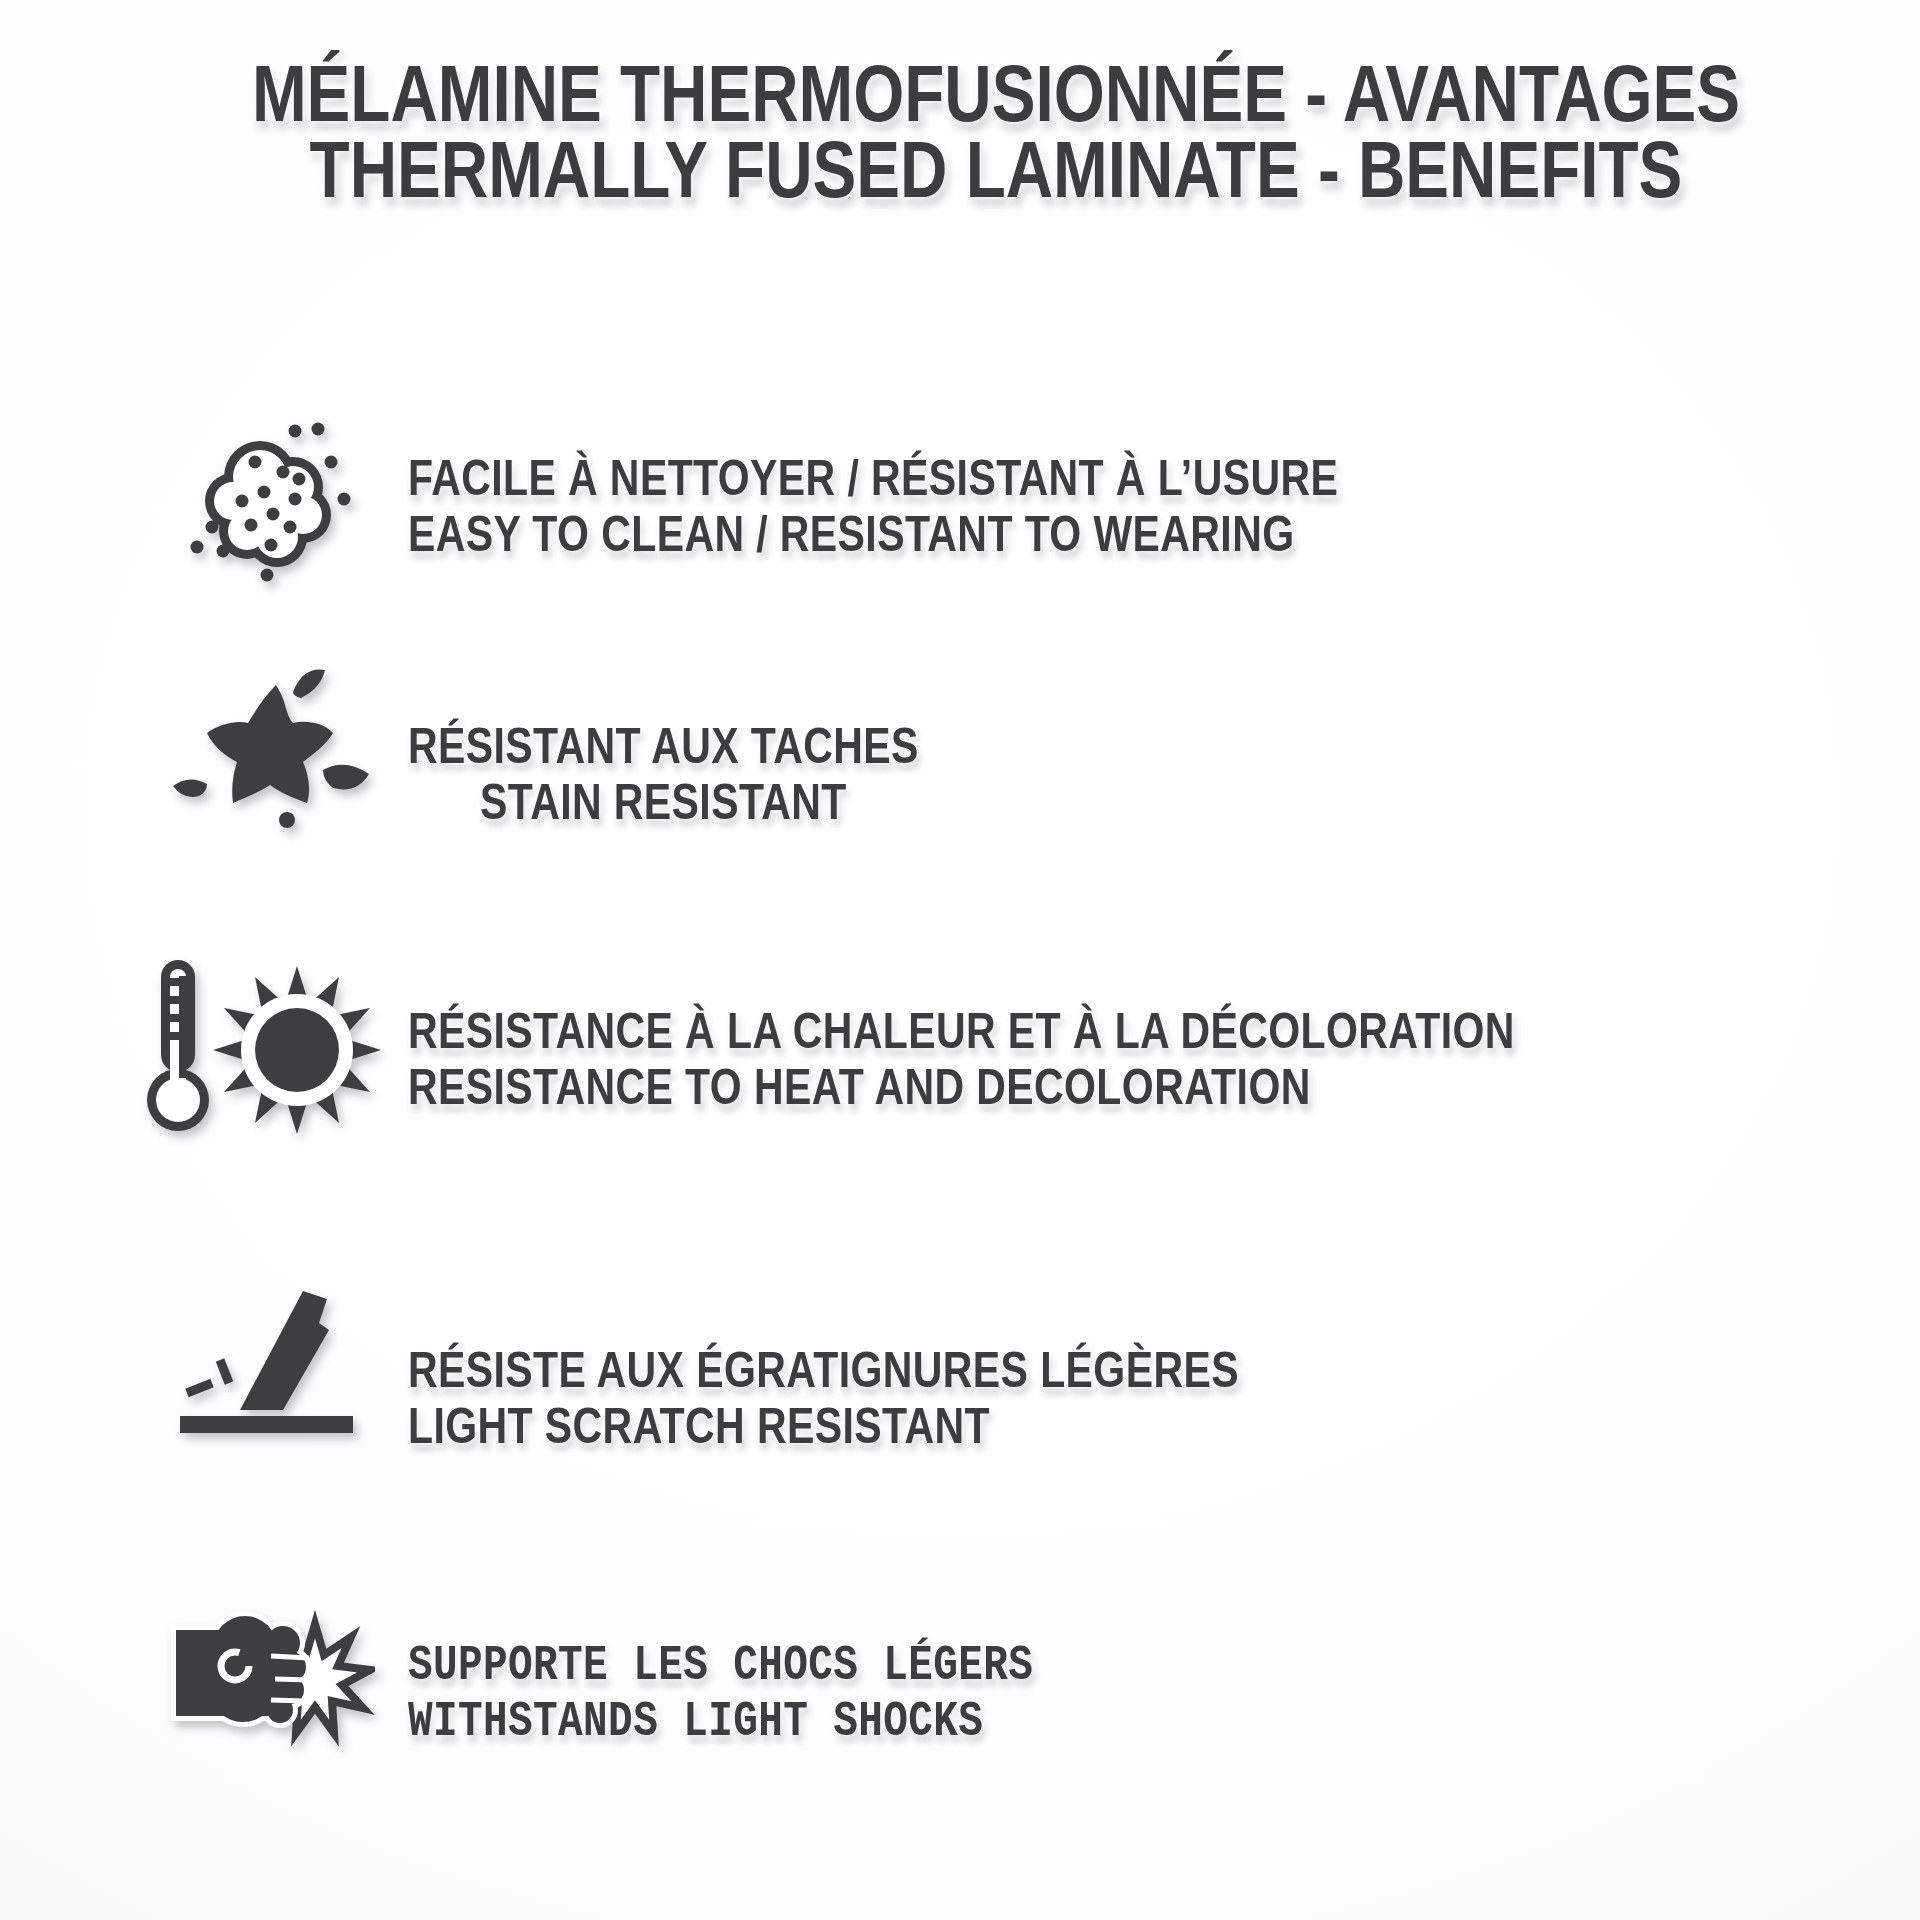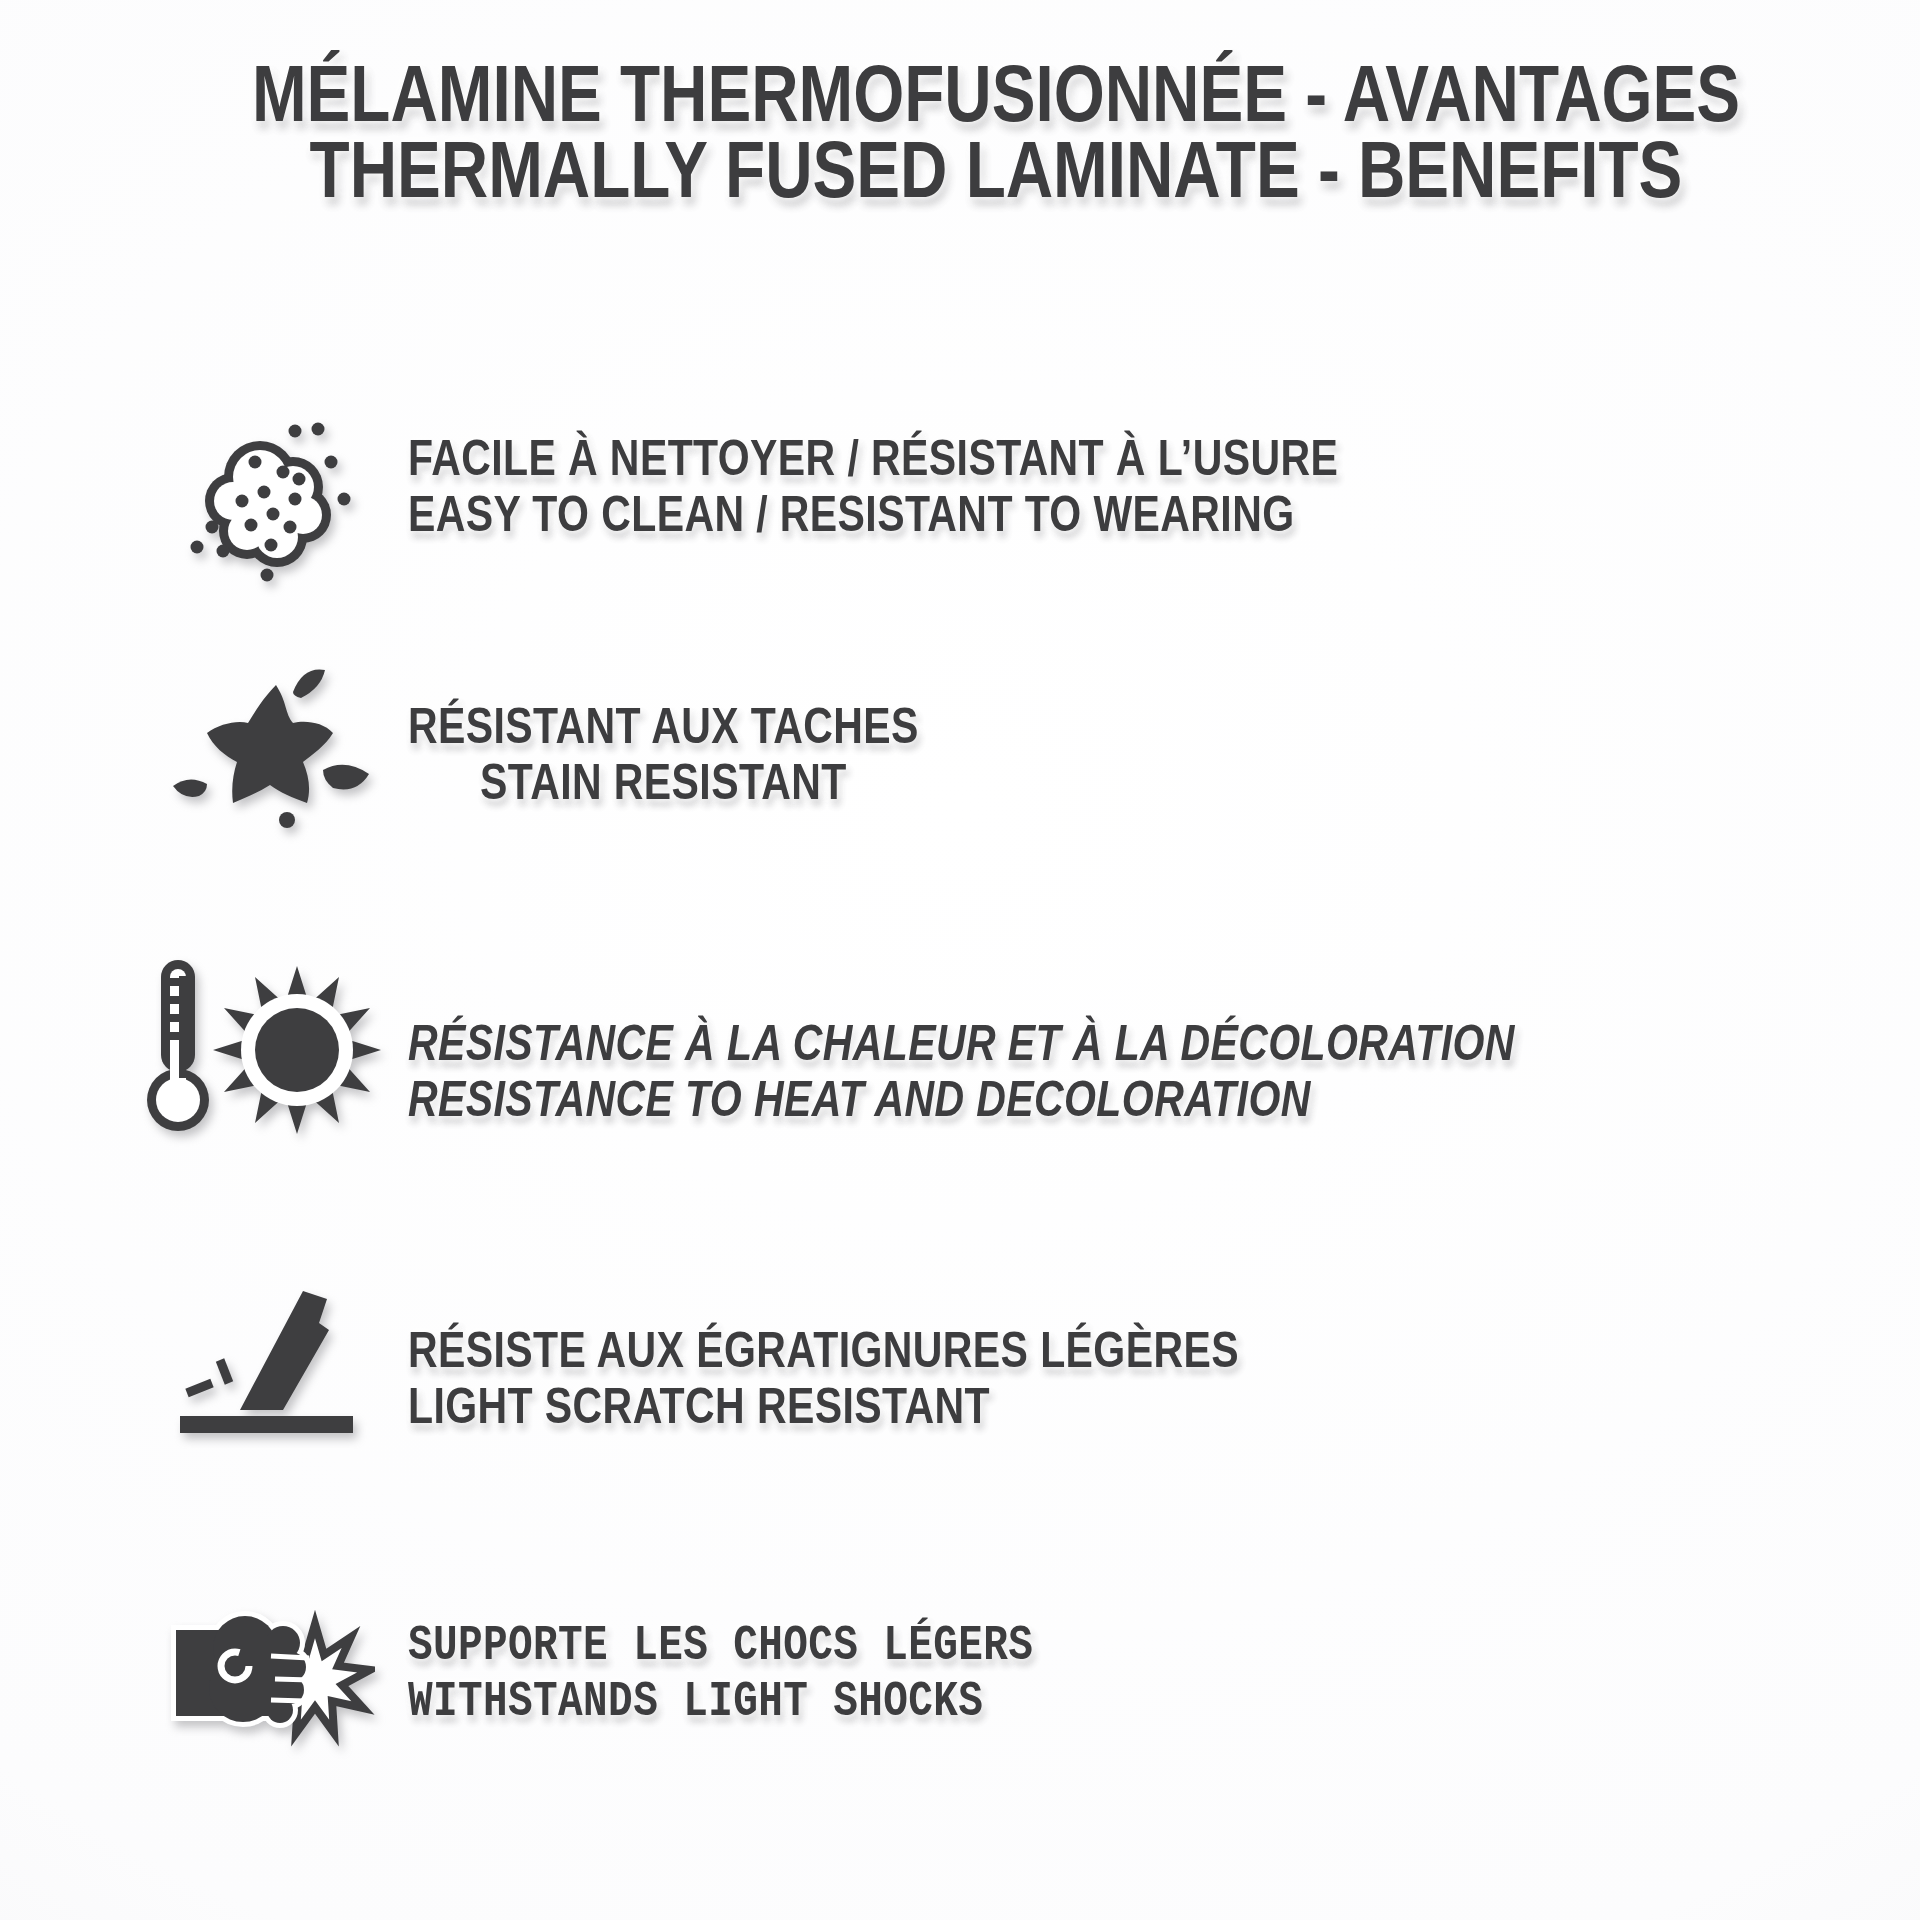--- a/index.html
+++ b/index.html
@@ -14,36 +14,36 @@
   }
   .title{
     position:absolute;top:56px;left:0;width:100%;text-align:center;margin-left:36px;
   }
   .title-line{
     font-size:80px;font-weight:700;line-height:76px;color:#3d3d3f;
     transform:scaleX(0.82);transform-origin:50% 50%;white-space:nowrap;
     text-shadow:0 0 10px #ffffff,0 0 16px #ffffff,4px 7px 9px rgba(110,110,115,0.45);
   }
   .icon{position:absolute;filter:drop-shadow(4px 6px 5px rgba(110,110,115,0.40));}
-  .txt{position:absolute;}
+  .txt{position:absolute;margin-top:20px;}
   .txt div{
     font-size:50px;font-weight:700;line-height:56px;color:#3d3d3f;
     transform:scaleX(0.82);transform-origin:0 50%;white-space:nowrap;
     letter-spacing:0.5px;
     text-shadow:0 0 9px #ffffff,0 0 14px #ffffff,3px 6px 8px rgba(110,110,115,0.45);
   }
   
   .icon.r1{left:185px;top:415px;}
   .icon.r2{left:165px;top:662px;}
   .icon.r3{left:125px;top:950px;}
   .icon.r4{left:165px;top:1283px;}
   .icon.r5{left:165px;top:1588px;}
   .txt.r1{left:408px;top:430px;}
   .txt.r2{left:408px;top:698px;text-align:center;}
-  .txt.r3{left:408px;top:1015px;font-style:italic;}
+  .txt.r3{left:408px;top:983px;}
   .txt.r4{left:408px;top:1322px;}
   .txt.r5{left:408px;top:1618px;font-family:Liberation Mono, monospace;}
 </style>
 </head>
 <body>
 
 <div class="page">
 
   <header class="title">
     <div class="title-line">MÉLAMINE THERMOFUSIONNÉE - AVANTAGES</div>

